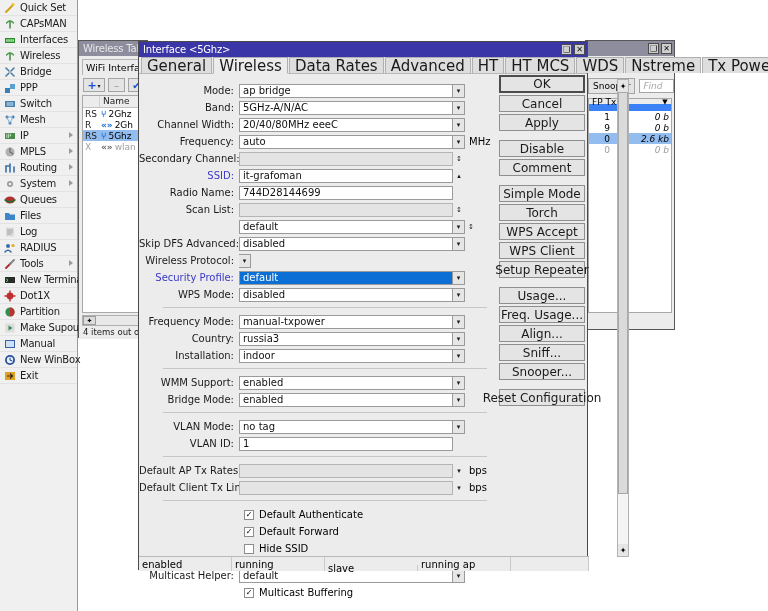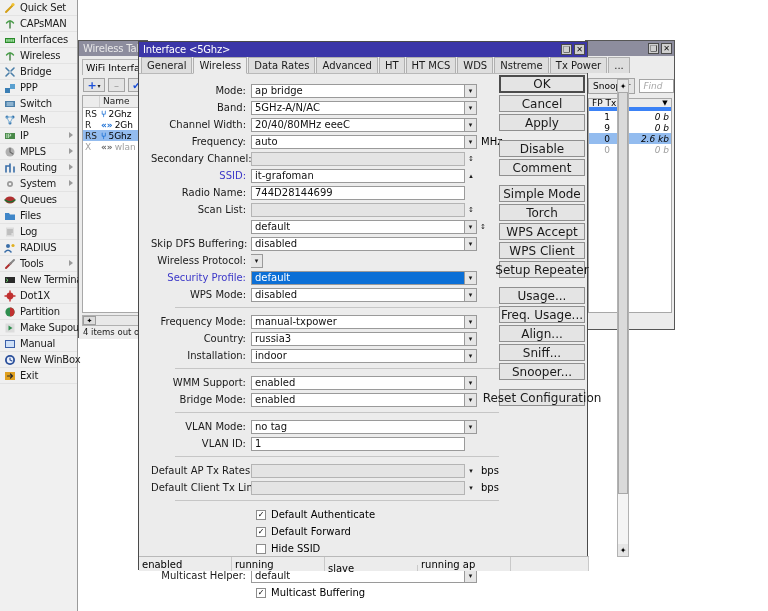--- a/index.html
+++ b/index.html
@@ -83,41 +83,41 @@
   .wt-hscroll .thumb { width: 13px; height: 9px; background: #dcdcdc; border: 1px solid #9c9c9c; display:flex;align-items:center;justify-content:center; }
   .wt-status { font-size: 8.5px; padding: 1px 0 0 4px; color: #1a1a1a; white-space: nowrap; overflow: hidden; }
 
   
   #rw { left: 585px; top: 40px; width: 90px; height: 290px; overflow: hidden; }
   #rw .rw-body { background: #ececec; height: 275px; position: relative; }
   .rw-toolrow { display:flex; align-items:center; gap:4px; padding: 22px 0 0 2px; }
   .rw-btn { font-size: 9px; padding: 2px 4px; border: 1px solid #a4a4a4; background: #e4e4e4; white-space:nowrap; }
   .rw-find { width: 44px; height: 14px; background: #fff; border: 1px solid #a4a4a4; font-size: 9px; color: #a8a8a8; padding-left: 3px; font-style: italic; display:flex;align-items:center; }
   .rw-table { margin: 4px 2px 0 2px; background: #fff; border: 1px solid #a8a8a8; height: 215px; }
-  .rw-hdr { display:flex; height:12px; background:#ececec; border-bottom:4px solid #3b82f6; align-items:center; }
+  .rw-hdr { display:flex; height:12px; background:#ececec; border-bottom:7px solid #3b82f6; align-items:center; }
   .rw-hdr .h1 { flex:1; font-size:9px; padding-left:3px; }
   .rw-hdr .h2 { width:12px; display:flex;align-items:center;justify-content:center; }
   .rw-row { display:flex; height:11px; align-items:center; font-size:9px; }
   .rw-row.sel { background:#93bcef; }
   .rw-row.dim { color:#9d9d9d; }
   .rw-row .v1 { width:24px; text-align:right; padding-right:3px; }
   .rw-row .v2 { flex:1; text-align:right; padding-right:2px;font-style:italic; }
 
   
   #dlg { left: 138px; top: 41px; width: 450px; height: 529px; border: 1px solid #4a4a4a; background: #ececec; }
   #dlg .dlg-body { position: relative; height: 514px; background: #ececec; }
   .tabrow { display: flex; align-items: flex-end; height: 17px; padding-left: 2px; border-bottom: 1px solid #b9b9b9; background: #ececec; }
   .tab {
-    font-size: 10px; padding: 2px 5px 2px 5px; background: #dedede;
+    font-size: 15px; padding: 2px 5px 2px 5px; background: #dedede;
     border: 1px solid #b0b0b0; border-bottom: none; margin-right: 1px;
     white-space: nowrap; color: #1a1a1a; height: 16px; line-height: 12px;
   }
   .tab.active { background: #ececec; border-bottom: 1px solid #ececec; position: relative; top: 1px; height: 17px; }
 
-  .form { position: absolute; left: 12px; top: 18px; width: 352px; padding-top: 8px; }
+  .form { position: absolute; left: 0; top: 18px; width: 352px; padding-top: 8px; }
   .frow { display: flex; align-items: center; height: 15px; margin-bottom: 2px; }
   .flabel { width: 100px; text-align: right; padding-right: 5px; font-size: 10px; color: #1a1a1a; white-space: nowrap; flex: 0 0 100px; }
   .flabel.accent { color: #3b37c8; }
   .fin {
     flex: 1; height: 14px; background: #ffffff; border: 1px solid #9a9a9a;
     font-size: 10px; padding-left: 3px; display: flex; align-items: center;
     color: #111; overflow: hidden; white-space: nowrap;
   }
   .fin.disabled { background: #e4e4e4; border-color: #b4b4b4; }
   .fin.sel { background: #0b6fd6; color: #ffffff; }
@@ -569,21 +569,21 @@
 
         <div class="frow">
           <div class="flabel"></div>
           <div class="fin">default</div>
           <div class="spin">▾</div>
           <div class="spin plain">↕</div>
           <div class="unit" style="width:14px;"></div>
         </div>
 
         <div class="frow">
-          <div class="flabel">Skip DFS Buffering:</div>
+          <div class="flabel">Skip DFS Advanced:</div>
           <div class="fin">disabled</div>
           <div class="spin">▾</div>
           <div class="unit"></div>
         </div>
 
         <div class="frow">
           <div class="flabel">Wireless Protocol:</div>
           <div class="spin">▾</div>
           <div class="unit"></div>
         </div>

